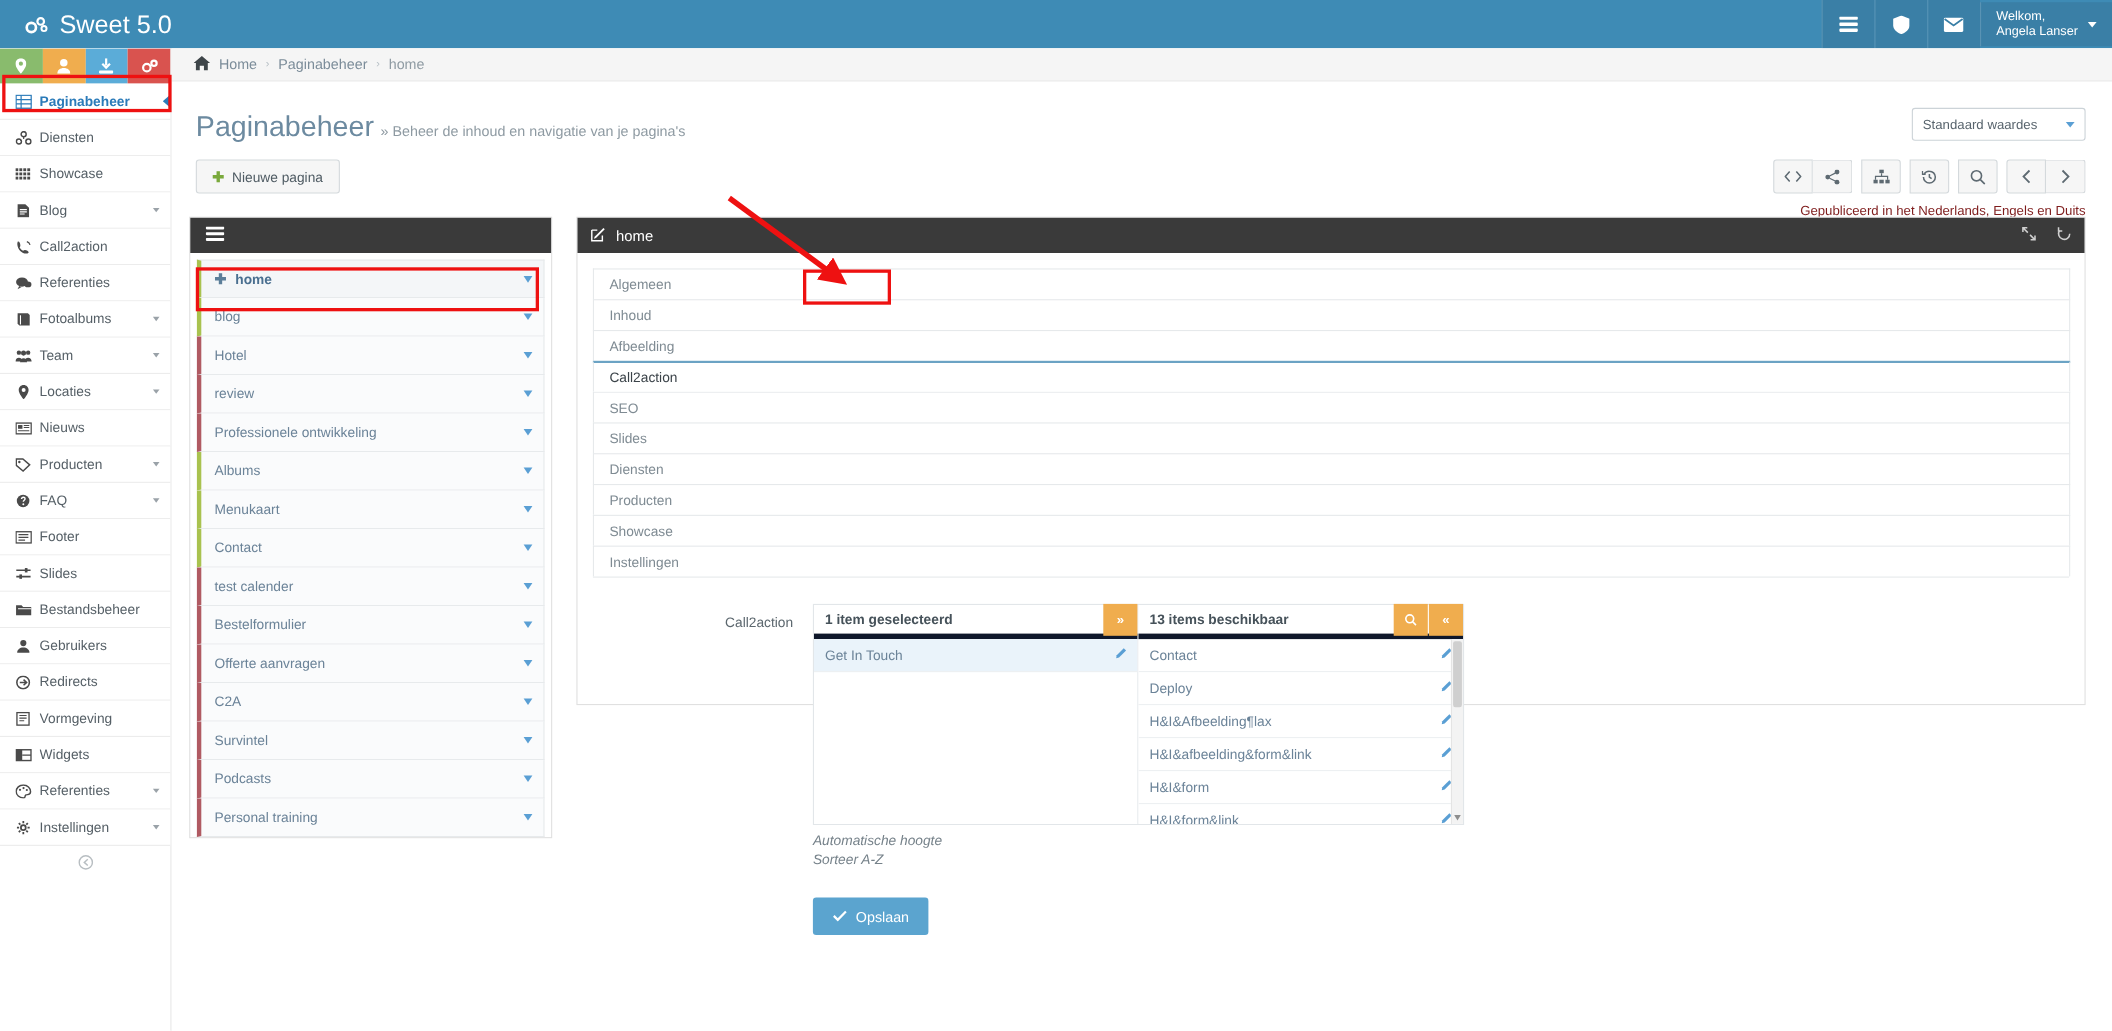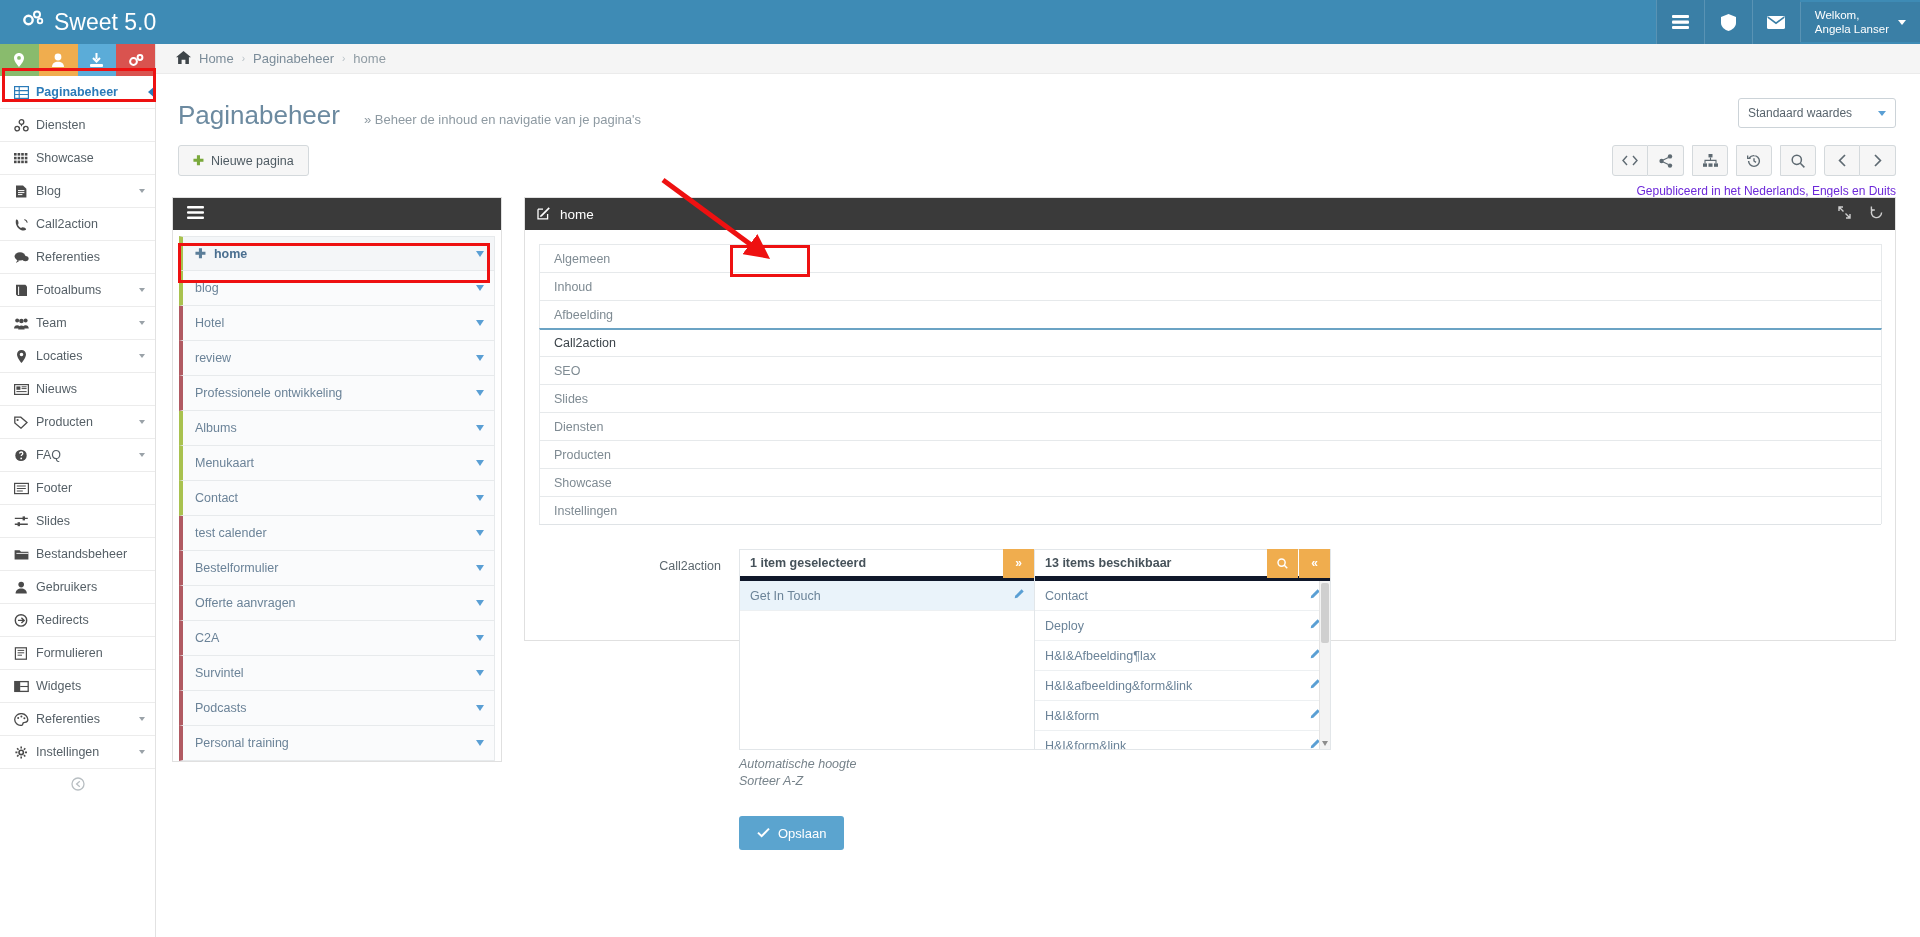--- a/index.html
+++ b/index.html
@@ -12,21 +12,21 @@
   }
 
   
   .topbar {
     position: absolute; left: 0; top: 0;
     width: 1920px; height: 44px;
     background: #3e8bb5;
     display: flex; align-items: center;
   }
   .brand {
-    display: flex; align-items: flex-start; gap: 10px;
+    display: flex; align-items: flex-end; gap: 10px;
     color: #ffffff; font-size: 23px; font-weight: 400;
     padding-left: 22px; width: 192px;
   }
   .brand .gear-logo { font-size: 20px; line-height: 1; }
   .topbar-spacer { flex: 1; }
   .topbar-btn {
     width: 48px; height: 44px;
     display: flex; align-items: center; justify-content: center;
     color: #ffffff; font-size: 16px;
     border-left: 1px solid rgba(255,255,255,0.16);
@@ -124,21 +124,21 @@
 
   .page-head {
     display: flex; align-items: flex-start;
     padding: 26px 0 0 22px;
     position: relative;
   }
   .page-title {
     font-size: 26px; color: #6c8aa0; font-weight: 400;
   }
   .page-subtitle {
-    font-size: 13px; color: #8e9aa2; margin-left: 24px; padding-top: 12px;
+    font-size: 13px; color: #8e9aa2; margin-left: 6px; padding-top: 12px;
   }
   .std-select {
     position: absolute; right: 24px; top: 24px;
     width: 158px; height: 30px;
     border: 1px solid #ccd3d8; border-radius: 3px;
     background: #ffffff;
     display: flex; align-items: center; justify-content: space-between;
     padding: 0 9px; font-size: 12px; color: #58646d;
   }
   .std-select .caret {
@@ -170,21 +170,21 @@
     border: 1px solid #d4d9dc; border-left: none;
     background: #f6f6f6;
     display: flex; align-items: center; justify-content: center;
     color: #5e6a72; font-size: 12px;
   }
   .tool-btn:first-child { border-left: 1px solid #d4d9dc; border-radius: 3px 0 0 3px; }
   .tool-btn.sep { margin-left: 8px; border-left: 1px solid #d4d9dc; border-radius: 3px 0 0 3px; }
   .tool-btn.last { border-radius: 0 3px 3px 0; }
   .publish-note {
     position: absolute; right: 24px; top: 53px;
-    font-size: 12px; color: #6d28d9;
+    font-size: 12px; color: #7f1d1d;
   }
 
   
   .panels { position: relative; padding: 0 24px 0 16px; display: flex; gap: 22px; }
 
   .tree-panel {
     width: 330px;
     background: #ffffff;
     border: 1px solid #e0e0e0;
     align-self: flex-start;
@@ -568,21 +568,21 @@
         </span>
         <span class="nav-label">Redirects</span>
       </div>
       <div class="nav-item">
         <span class="nav-ico">
           <svg width="15" height="13" viewBox="0 0 15 13">
             <rect x="1.4" y="0.8" width="11" height="11.4" fill="none" stroke="#4a4a4a" stroke-width="1.2"></rect>
             <path d="M3.6 3.4h6.6M3.6 5.8h6.6M3.6 8.2h4.4" stroke="#4a4a4a" stroke-width="1"></path>
           </svg>
         </span>
-        <span class="nav-label">Formulieren</span>
+        <span class="nav-label">Vormgeving</span>
       </div>
       <div class="nav-item">
         <span class="nav-ico">
           <svg width="15" height="13" viewBox="0 0 15 13">
             <rect x="0.8" y="1.6" width="13.4" height="9.8" fill="none" stroke="#4a4a4a" stroke-width="1.3"></rect>
             <rect x="0.8" y="1.6" width="5.4" height="9.8" fill="#4a4a4a"></rect>
             <path d="M6.2 6.5h8" stroke="#4a4a4a" stroke-width="1.1"></path>
           </svg>
         </span>
         <span class="nav-label">Widgets</span>

